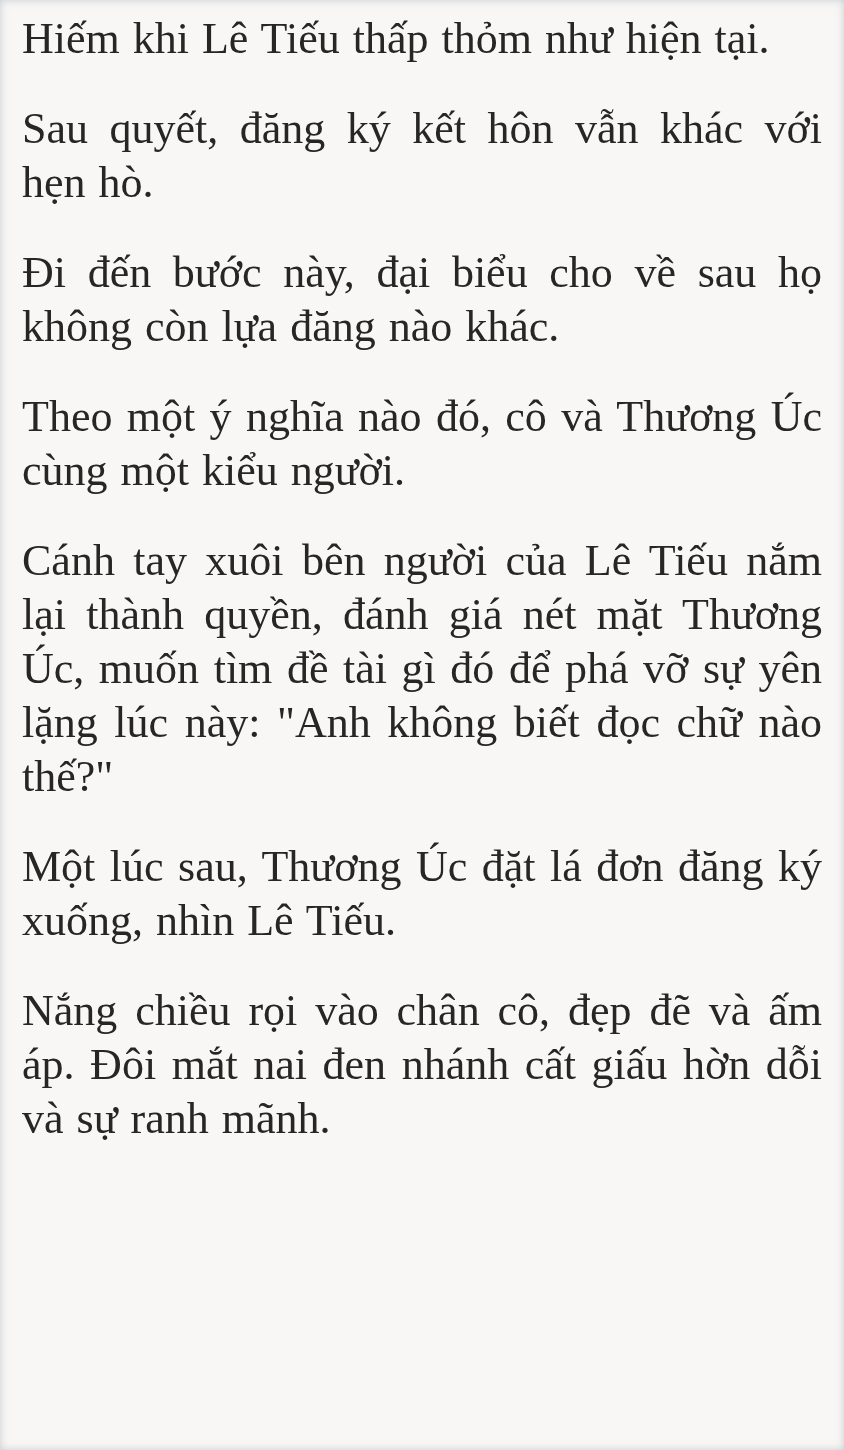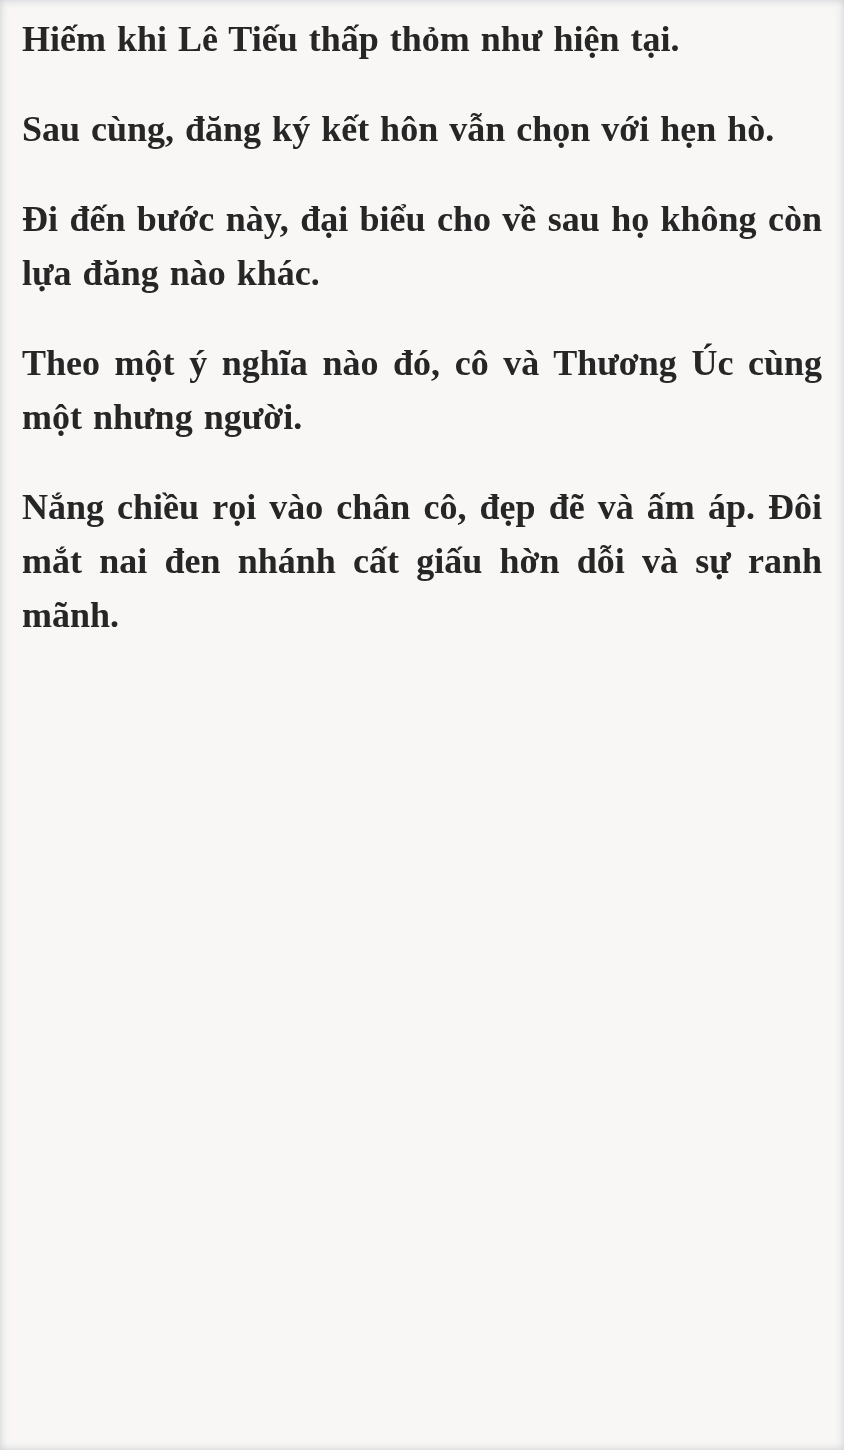--- a/index.html
+++ b/index.html
@@ -17,36 +17,37 @@
     box-sizing: border-box;
     width: 844px;
     height: 1450px;
     background: #f8f7f5;
     
     box-shadow: inset 0 0 9px rgba(140, 150, 162, 0.45);
     padding: 12px 22px 10px 22px;
   }
   .reader-content p {
     margin: 0 0 36px 0;
-    font-size: 36px;
+    font-size: 44px;
     line-height: 54px;
     color: #262626;
     text-align: justify;
     text-justify: inter-word;
     word-spacing: 2px;
-    font-weight: bold;
   }
   .reader-content p:last-child {
     margin-bottom: 0;
   }
 </style>
 </head>
 <body>
 
 <div class="reader-page">
   <div class="reader-content">
     <p>Hiếm khi Lê Tiếu thấp thỏm như hiện tại.</p>
-    <p>Sau cùng, đăng ký kết hôn vẫn chọn với hẹn hò.</p>
+    <p>Sau quyết, đăng ký kết hôn vẫn khác với hẹn hò.</p>
     <p>Đi đến bước này, đại biểu cho về sau họ không còn lựa đăng nào khác.</p>
-    <p>Theo một ý nghĩa nào đó, cô và Thương Úc cùng một nhưng người.</p>
+    <p>Theo một ý nghĩa nào đó, cô và Thương Úc cùng một kiểu người.</p>
+    <p>Cánh tay xuôi bên người của Lê Tiếu nắm lại thành quyền, đánh giá nét mặt Thương Úc, muốn tìm đề tài gì đó để phá vỡ sự yên lặng lúc này: "Anh không biết đọc chữ nào thế?"</p>
+    <p>Một lúc sau, Thương Úc đặt lá đơn đăng ký xuống, nhìn Lê Tiếu.</p>
     <p>Nắng chiều rọi vào chân cô, đẹp đẽ và ấm áp. Đôi mắt nai đen nhánh cất giấu hờn dỗi và sự ranh mãnh.</p>
   </div>
 </div>
 
 </body></html>

